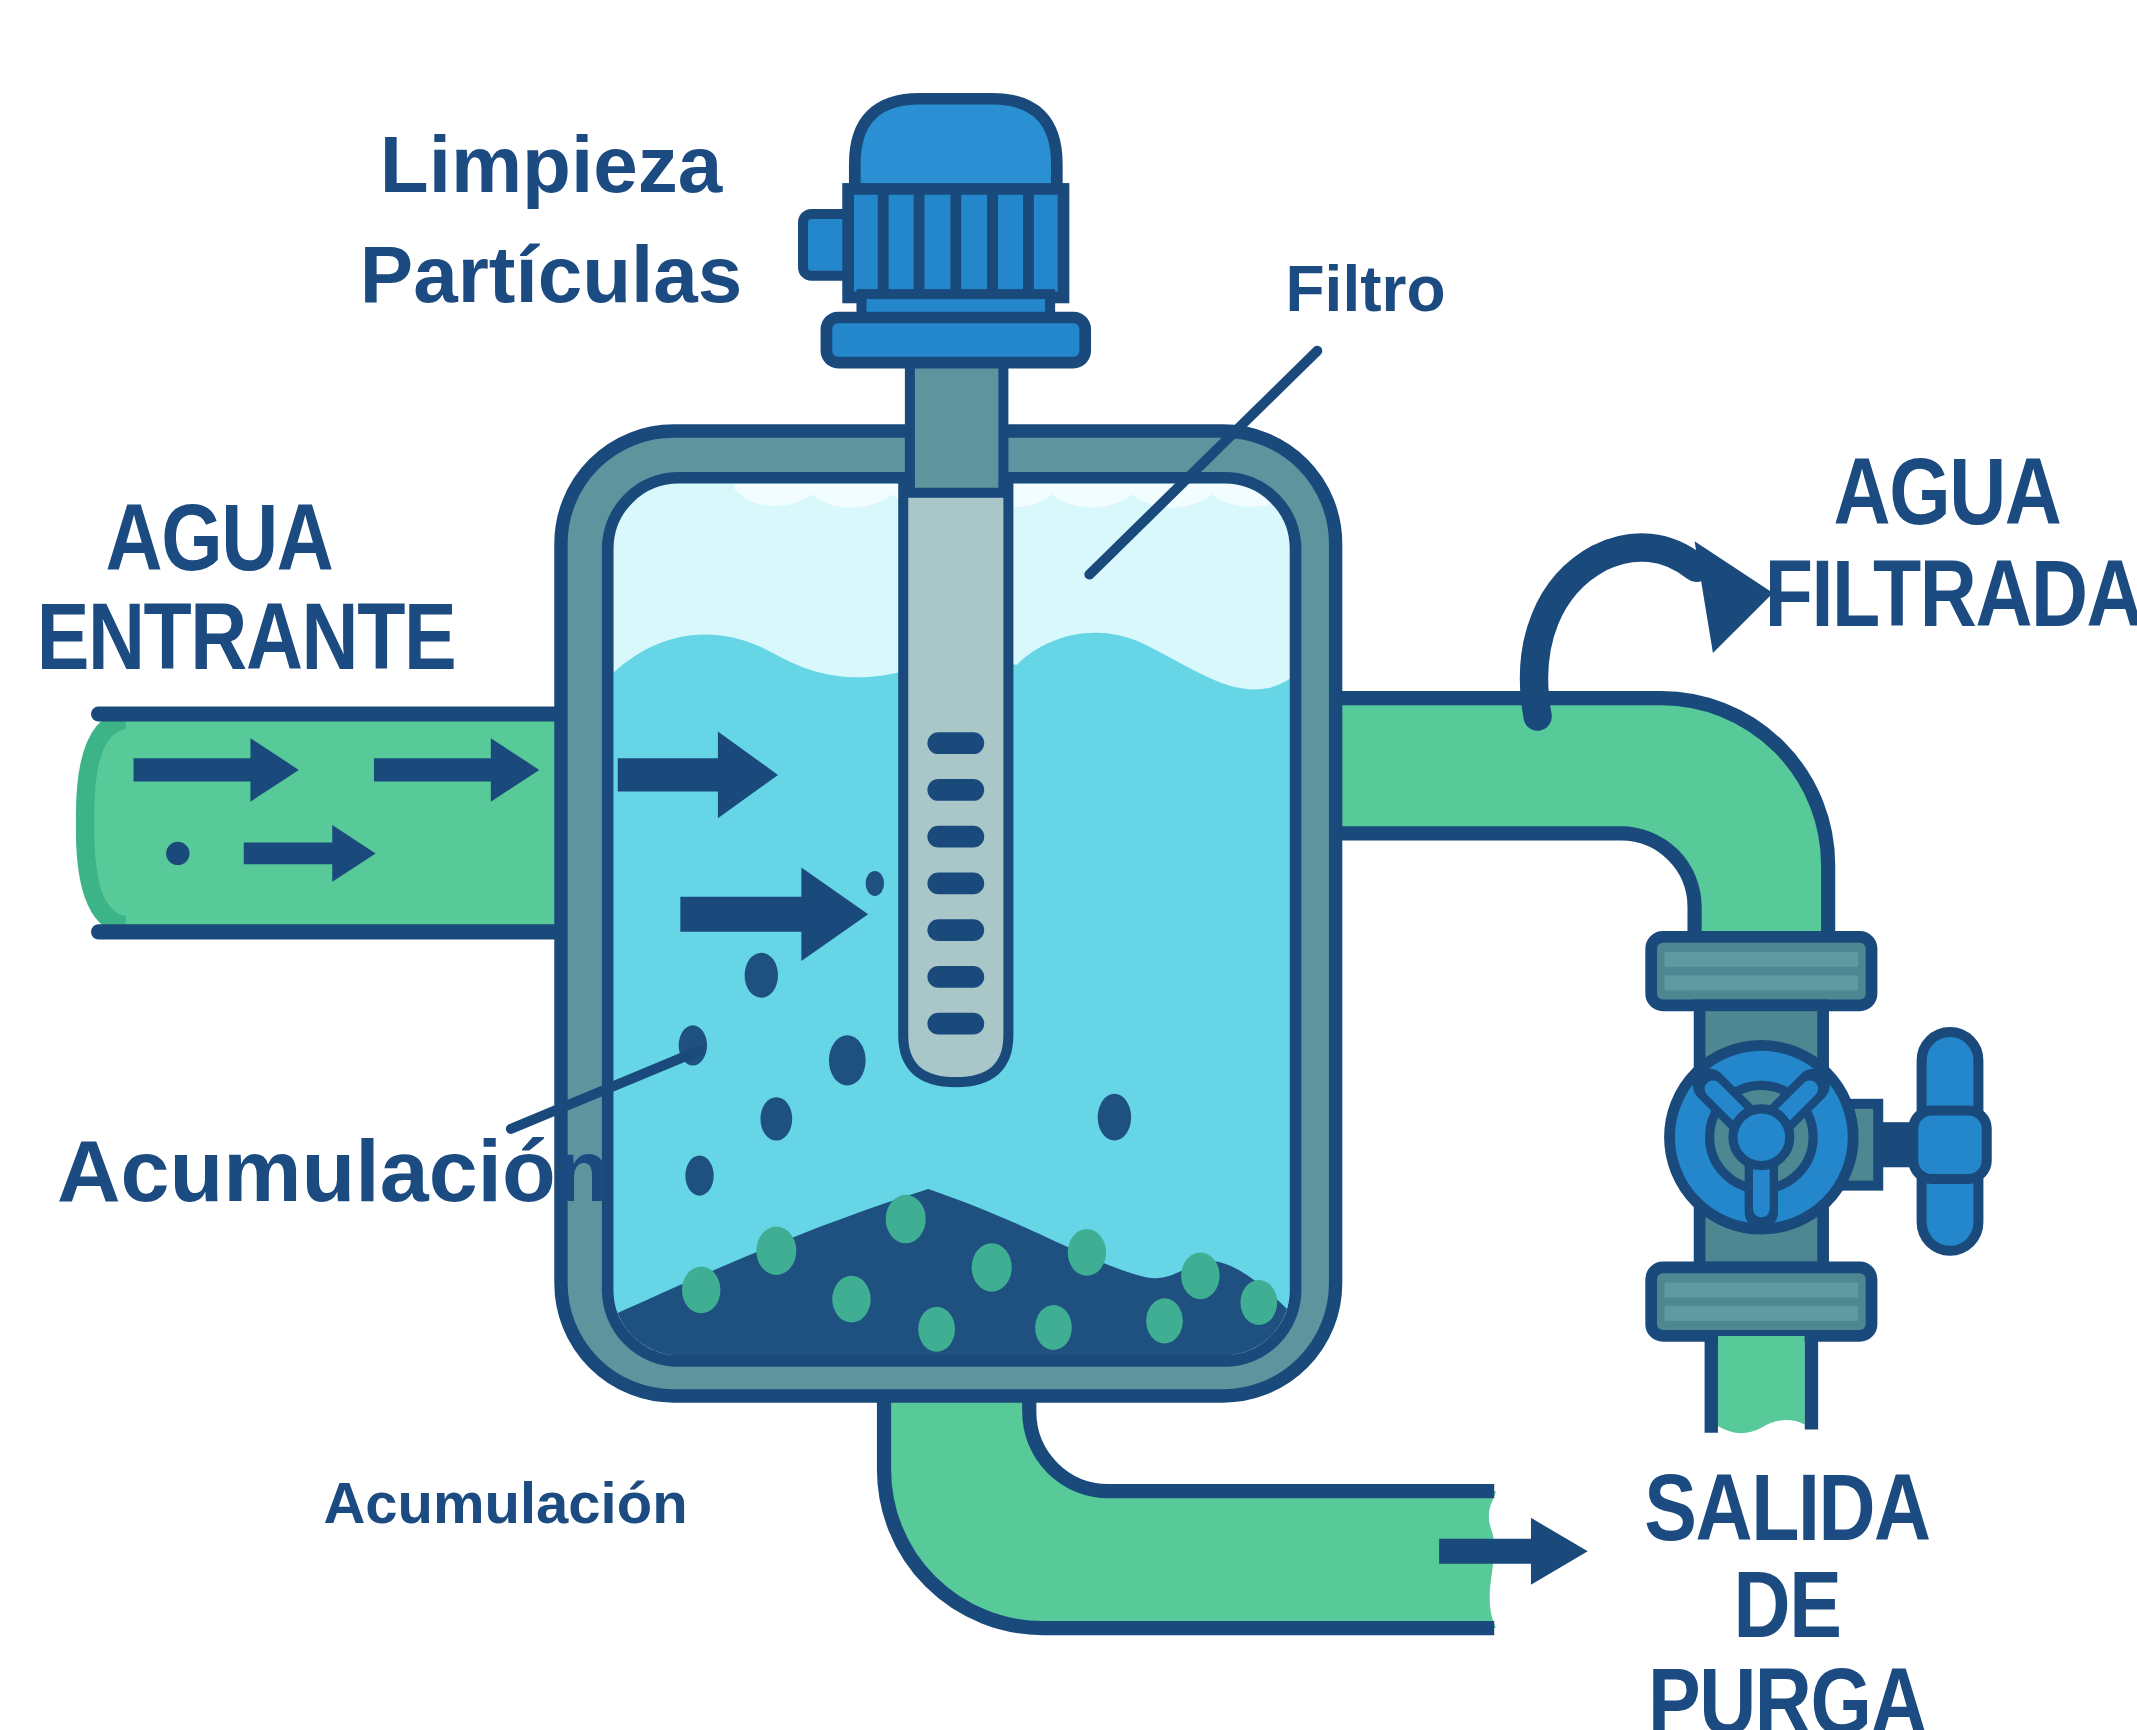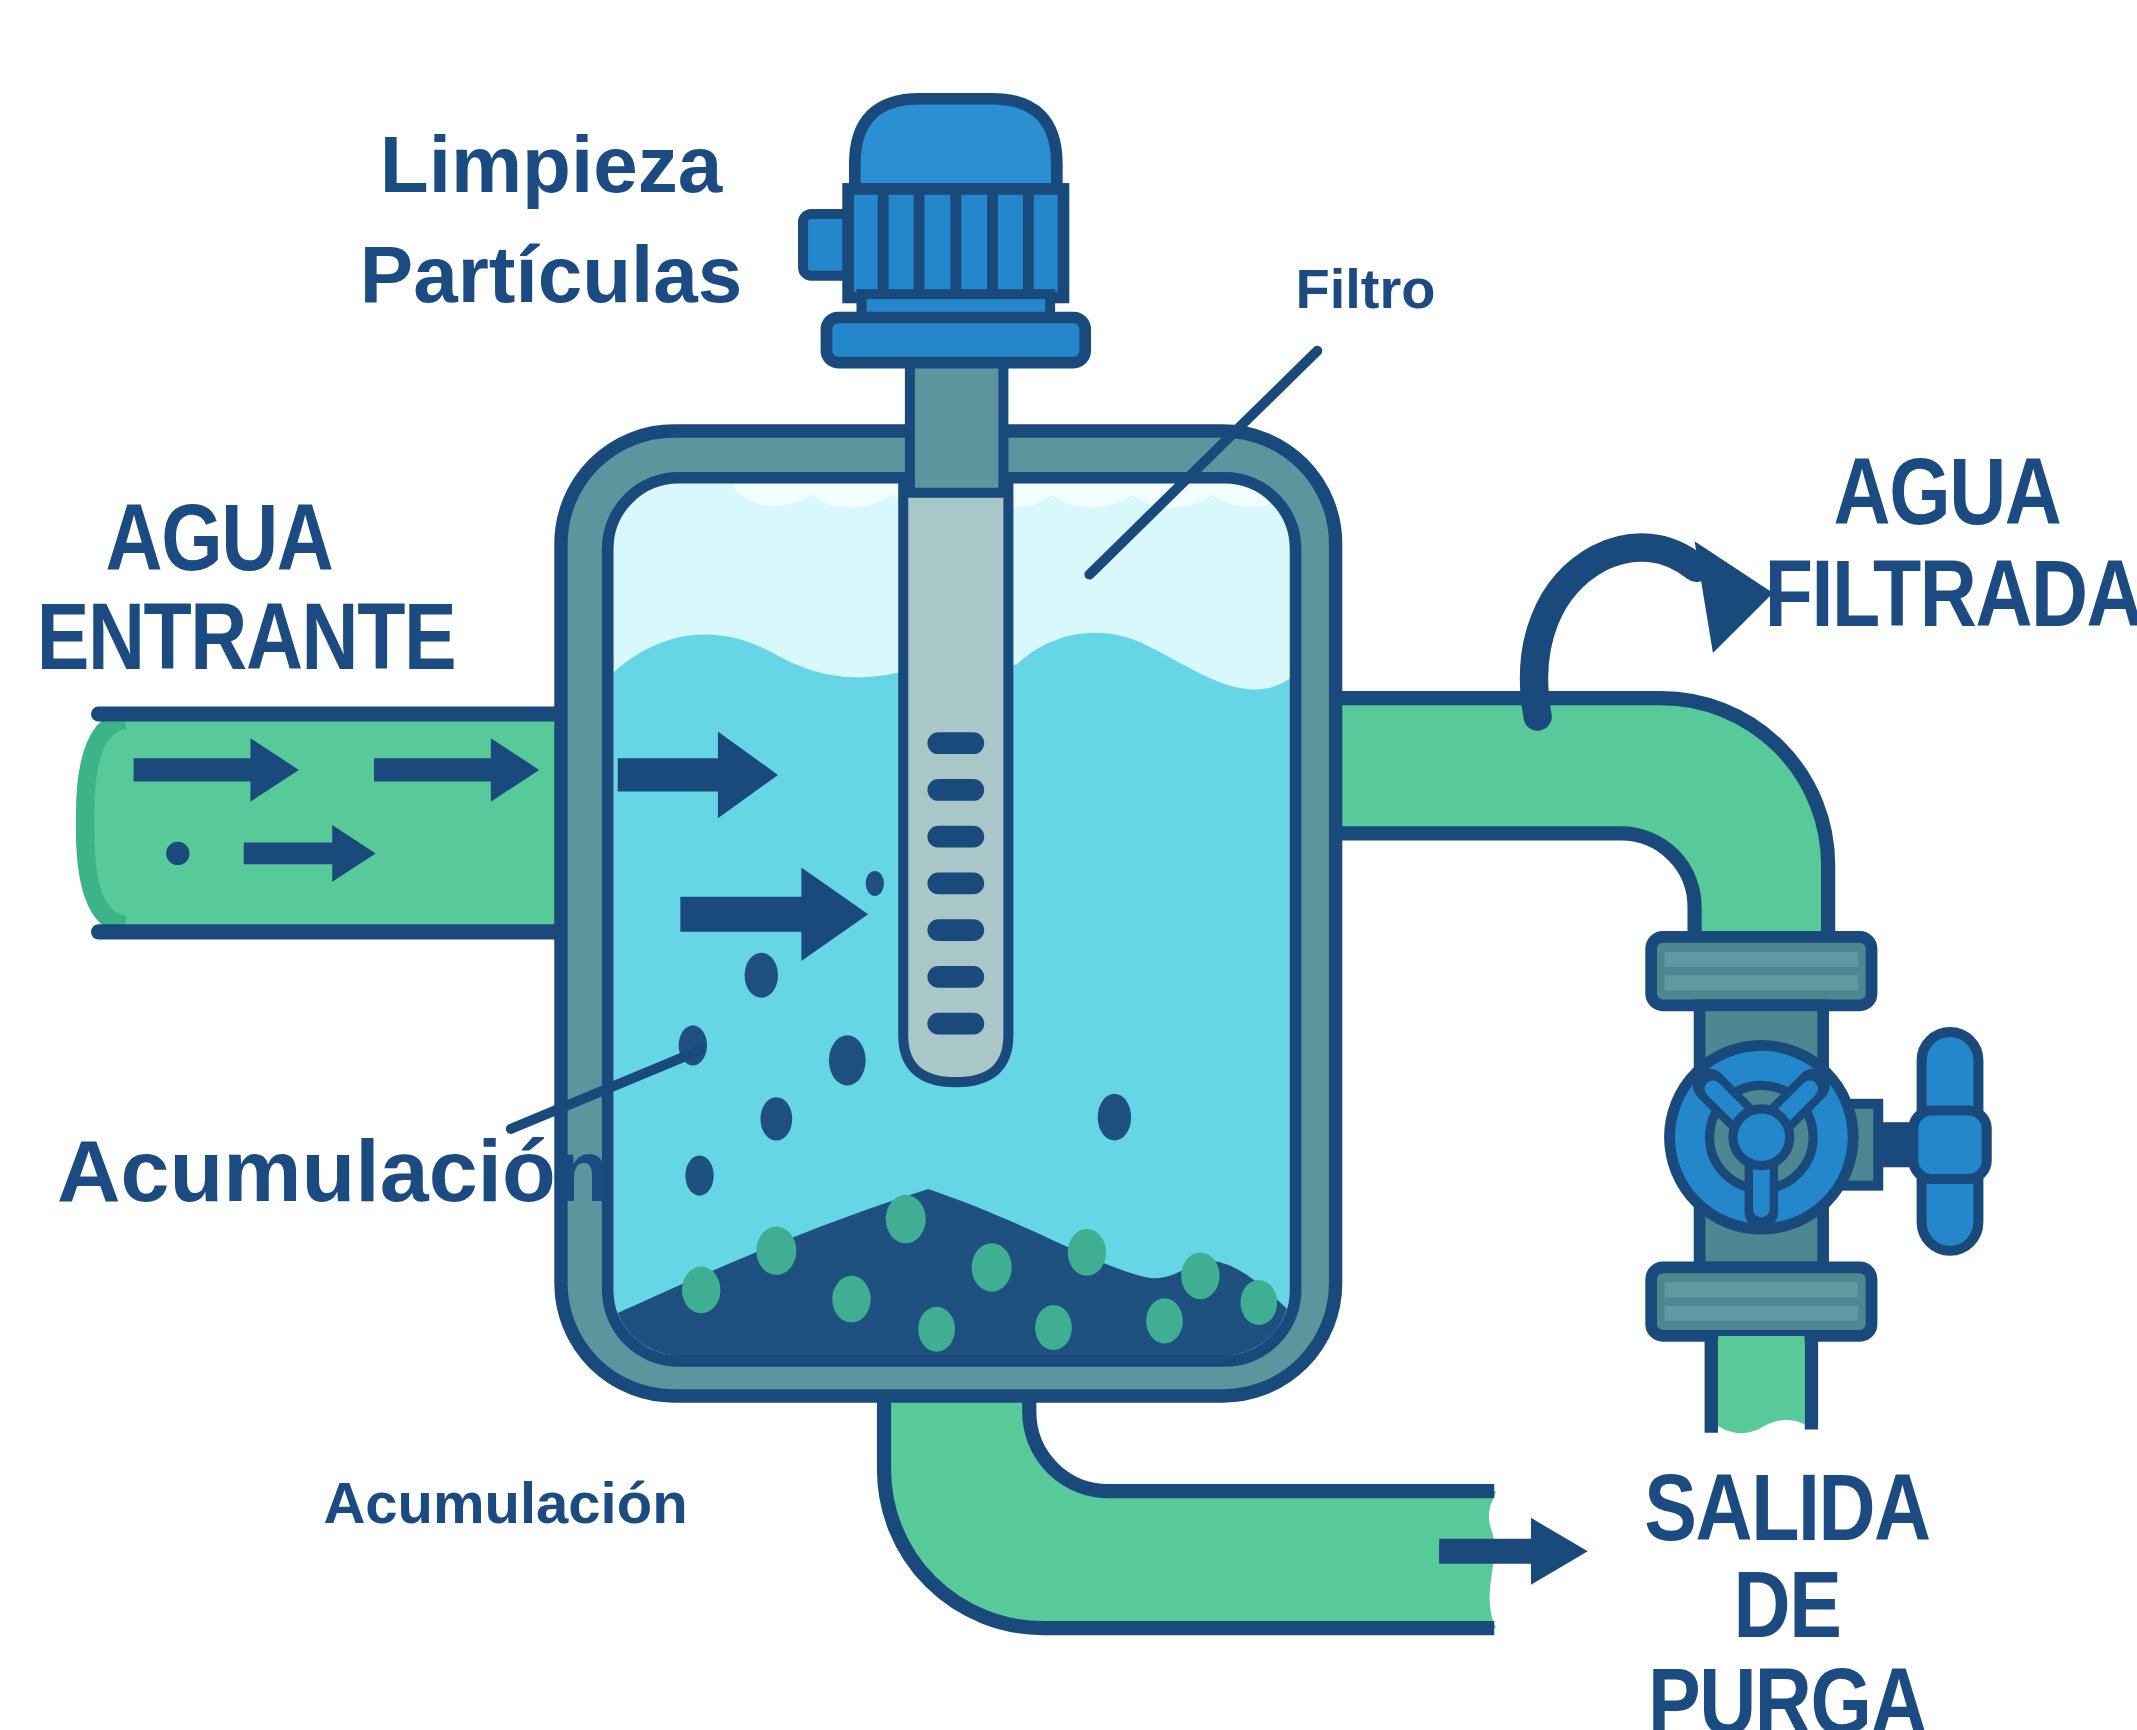--- a/index.html
+++ b/index.html
@@ -3,21 +3,21 @@
 <meta charset="utf-8">
 <style>
   html,body{margin:0;padding:0;background:#ffffff;}
   #stage{position:relative;width:2137px;height:1731px;background:#ffffff;overflow:hidden;
          font-family:"Liberation Sans","DejaVu Sans",sans-serif;border-radius:20px;}
   #diagram-svg{position:absolute;left:0;top:0;width:2137px;height:1731px;}
   .label{position:absolute;font-weight:bold;color:#1b4b80;text-align:center;}
   .label .ln{display:block;}
   .caps{transform:scaleX(0.84);transform-origin:50% 0;letter-spacing:-1.7px;}
   #label-limpieza{left:259px;top:110px;width:584px;font-size:80px;line-height:110px;}
-  #label-filtro{left:1215px;top:243px;width:301px;font-size:56px;line-height:92px;text-align:center;}
+  #label-filtro{left:1215px;top:243px;width:301px;font-size:64px;line-height:92px;text-align:center;}
   #label-agua-entrante{left:1.7px;top:488px;width:434px;font-size:94px;line-height:99px;}
   #label-agua-filtrada{left:1730px;top:441px;width:434px;font-size:94px;line-height:102px;}
   #label-particulas{left:57px;top:1122px;width:484px;font-size:88px;line-height:97px;}
   #label-acumulacion{left:134px;top:1443px;width:743px;font-size:58px;line-height:119px;}
   #label-salida{left:1570px;top:1459px;width:434px;font-size:94px;line-height:97px;}
 </style>
 </head>
 <body>
 
 <div id="stage">

